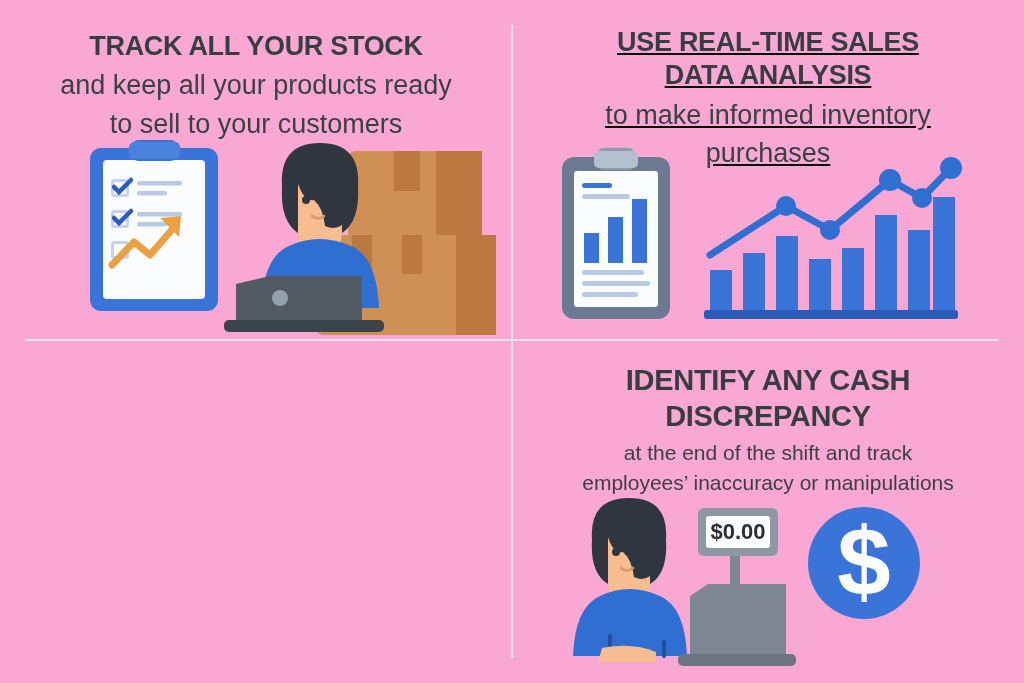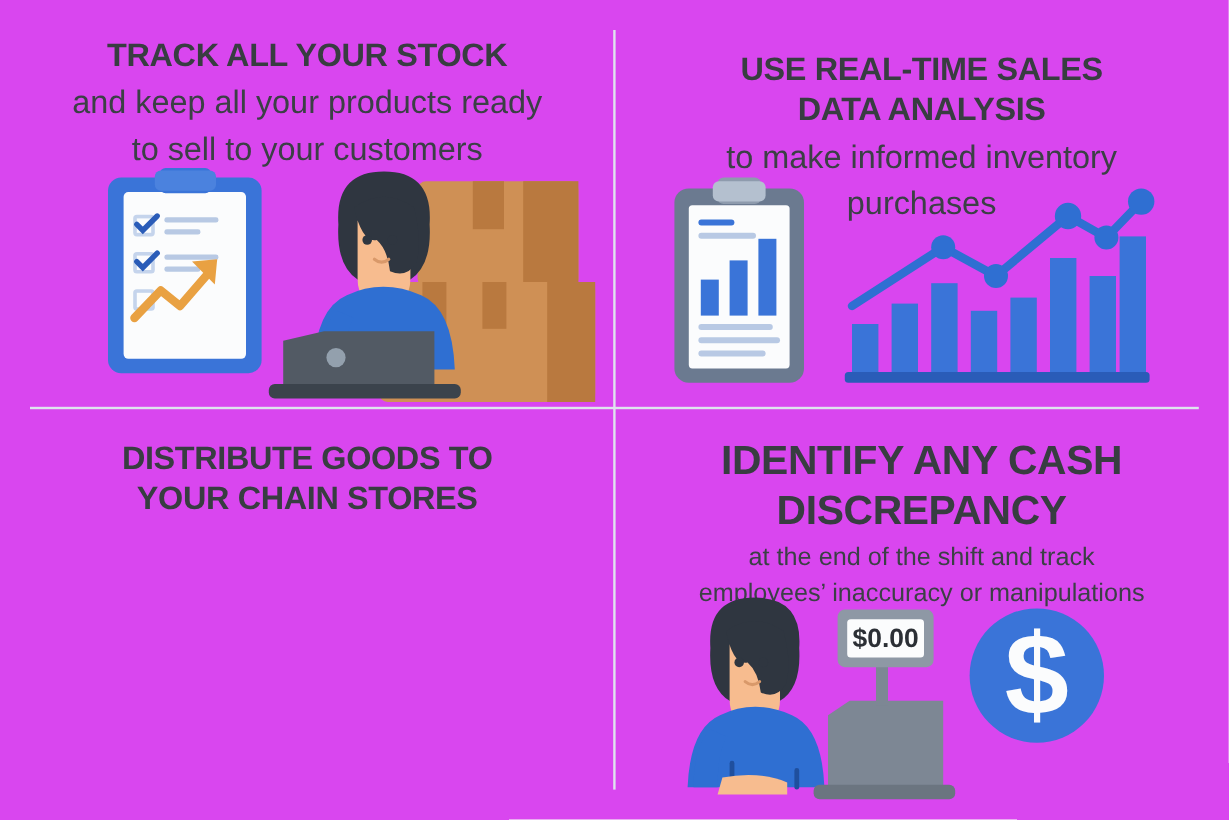--- a/index.html
+++ b/index.html
@@ -37,50 +37,50 @@
   #panel-3 { left: 0;     top: 341px; }
   #panel-4 { left: 512px; top: 341px; }
 
   .panel-text {
     position: absolute;
     left: 0; right: 0; top: 0;
     text-align: center;
     padding: 0 18px;
   }
   #panel-1 .panel-text { top: 30px; }
-  #panel-2 .panel-text { top: 42px; }
+  #panel-2 .panel-text { top: 26px; text-decoration: underline; }
   #panel-3 .panel-text { top: 25px; }
   #panel-4 .panel-text { top: 22px; }
 
   .panel-heading {
     font-size: 27px;
     font-weight: bold;
     color: #383d41;
     letter-spacing: -0.3px;
     line-height: 1.24;
     white-space: pre-line;
   }
   .panel-sub {
     font-size: 27px;
     font-weight: normal;
     color: #3b4045;
     line-height: 1.42;
     margin-top: 3px;
     white-space: pre-line;
   }
-  #panel-4 .panel-heading { font-size: 34px; }
+  #panel-4 .panel-heading { font-size: 29px; }
   #panel-4 .panel-sub { font-size: 21px; }
 
   .art { position: absolute; }
   svg { display: block; overflow: visible; }
 </style>
 </head>
 <body style="background: rgb(245, 245, 245);">
 
-<div id="infographic" style="background: #d946ef; padding-left: 23px;">
+<div id="infographic" style="background: #f9a8d4; padding-left: 23px;">
 
   <div class="divider-v" style="background: rgb(223, 227, 238);"></div>
   <div class="divider-h" style="background: rgb(223, 227, 238);"></div>
 
   <section class="panel" id="panel-1">
     <div class="panel-text">
       <div class="panel-heading" style="color: rgb(56, 61, 65);">TRACK ALL YOUR STOCK</div>
       <div class="panel-sub" style="color: rgb(59, 64, 69);">and keep all your products ready
 to sell to your customers</div>
     </div>
@@ -201,22 +201,20 @@
           <circle cx="220" cy="38" r="10" fill="#2f6fd2"></circle>
           <circle cx="249" cy="8" r="11" fill="#2f6fd2"></circle>
         </g>
         <rect x="2" y="150" width="254" height="9" rx="3" fill="#2a5cb8"></rect>
       </svg>
     </div>
   </section>
 
   <section class="panel" id="panel-3">
     <div class="panel-text">
-      <div class="panel-heading" style="color: rgb(56, 61, 65);">DISTRIBUTE GOODS TO
-YOUR CHAIN STORES</div>
     </div>
 
     <div class="art" style="left:52px; top:480px; position:absolute;"></div>
 
   </section>
 
   <section class="panel" id="panel-4">
     <div class="panel-text">
       <div class="panel-heading" style="color: rgb(56, 61, 65);">IDENTIFY ANY CASH
 DISCREPANCY</div>

